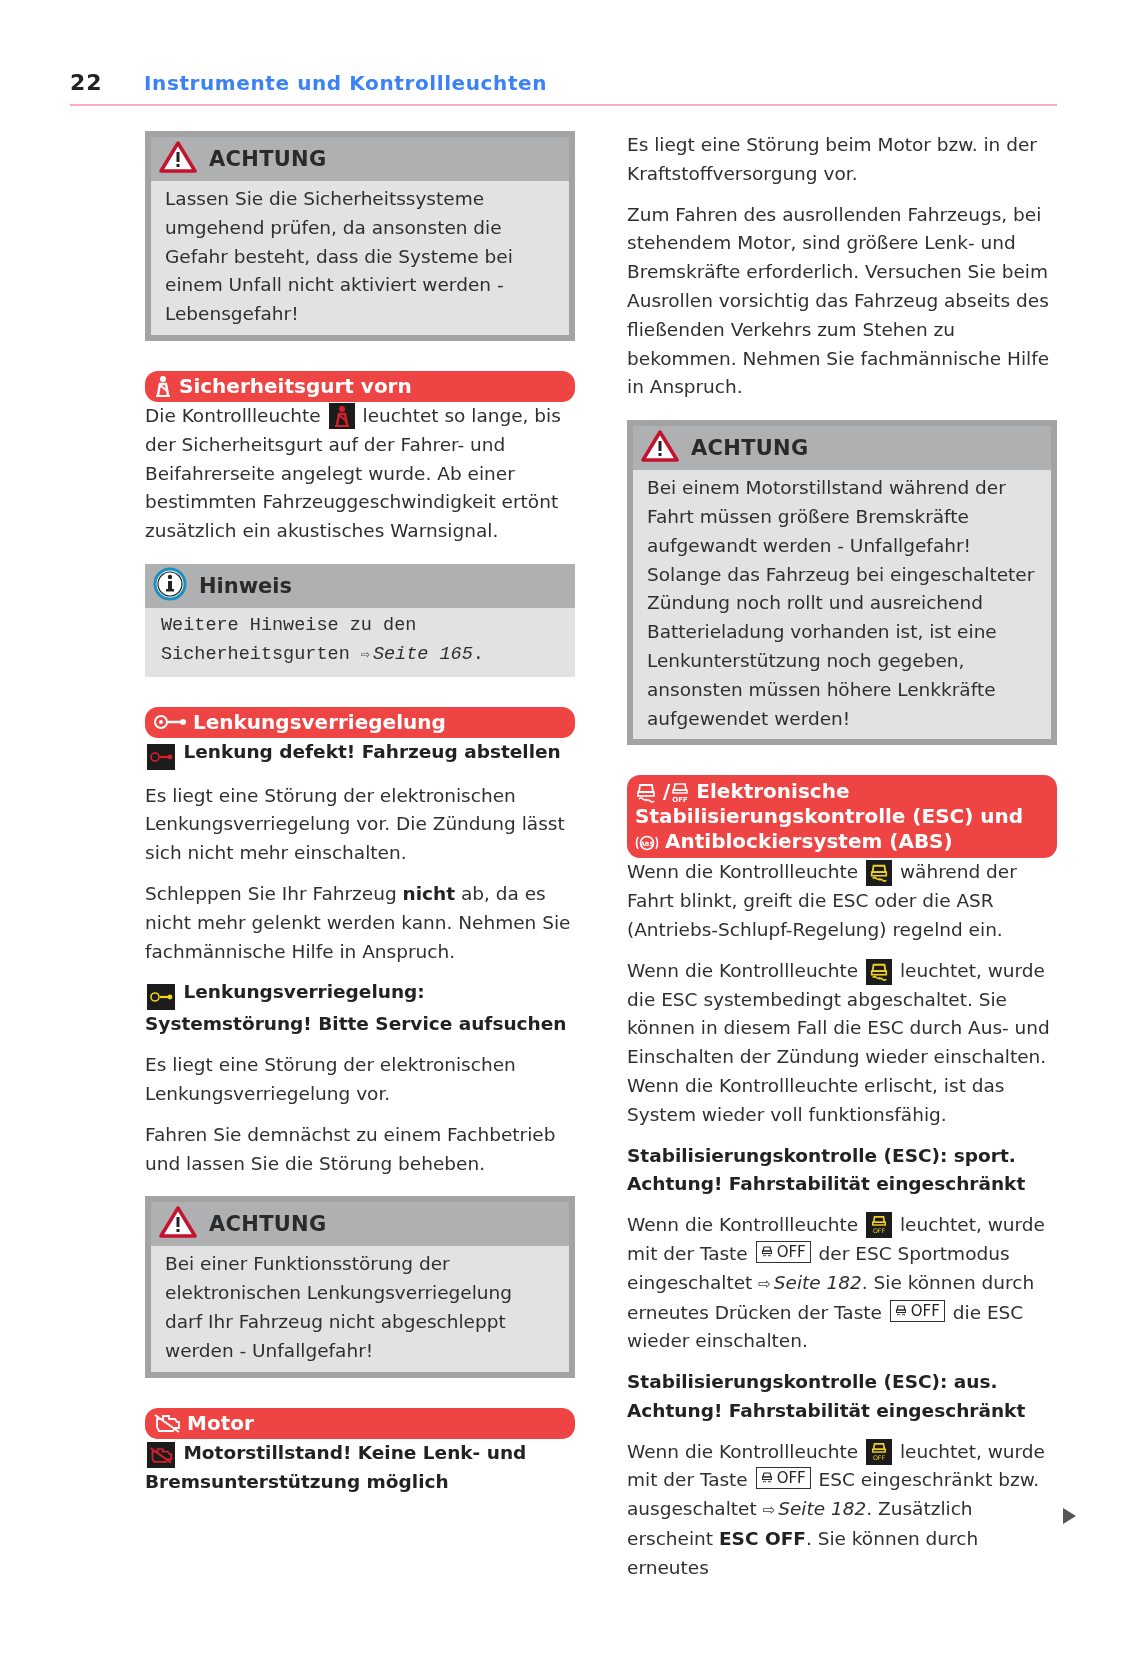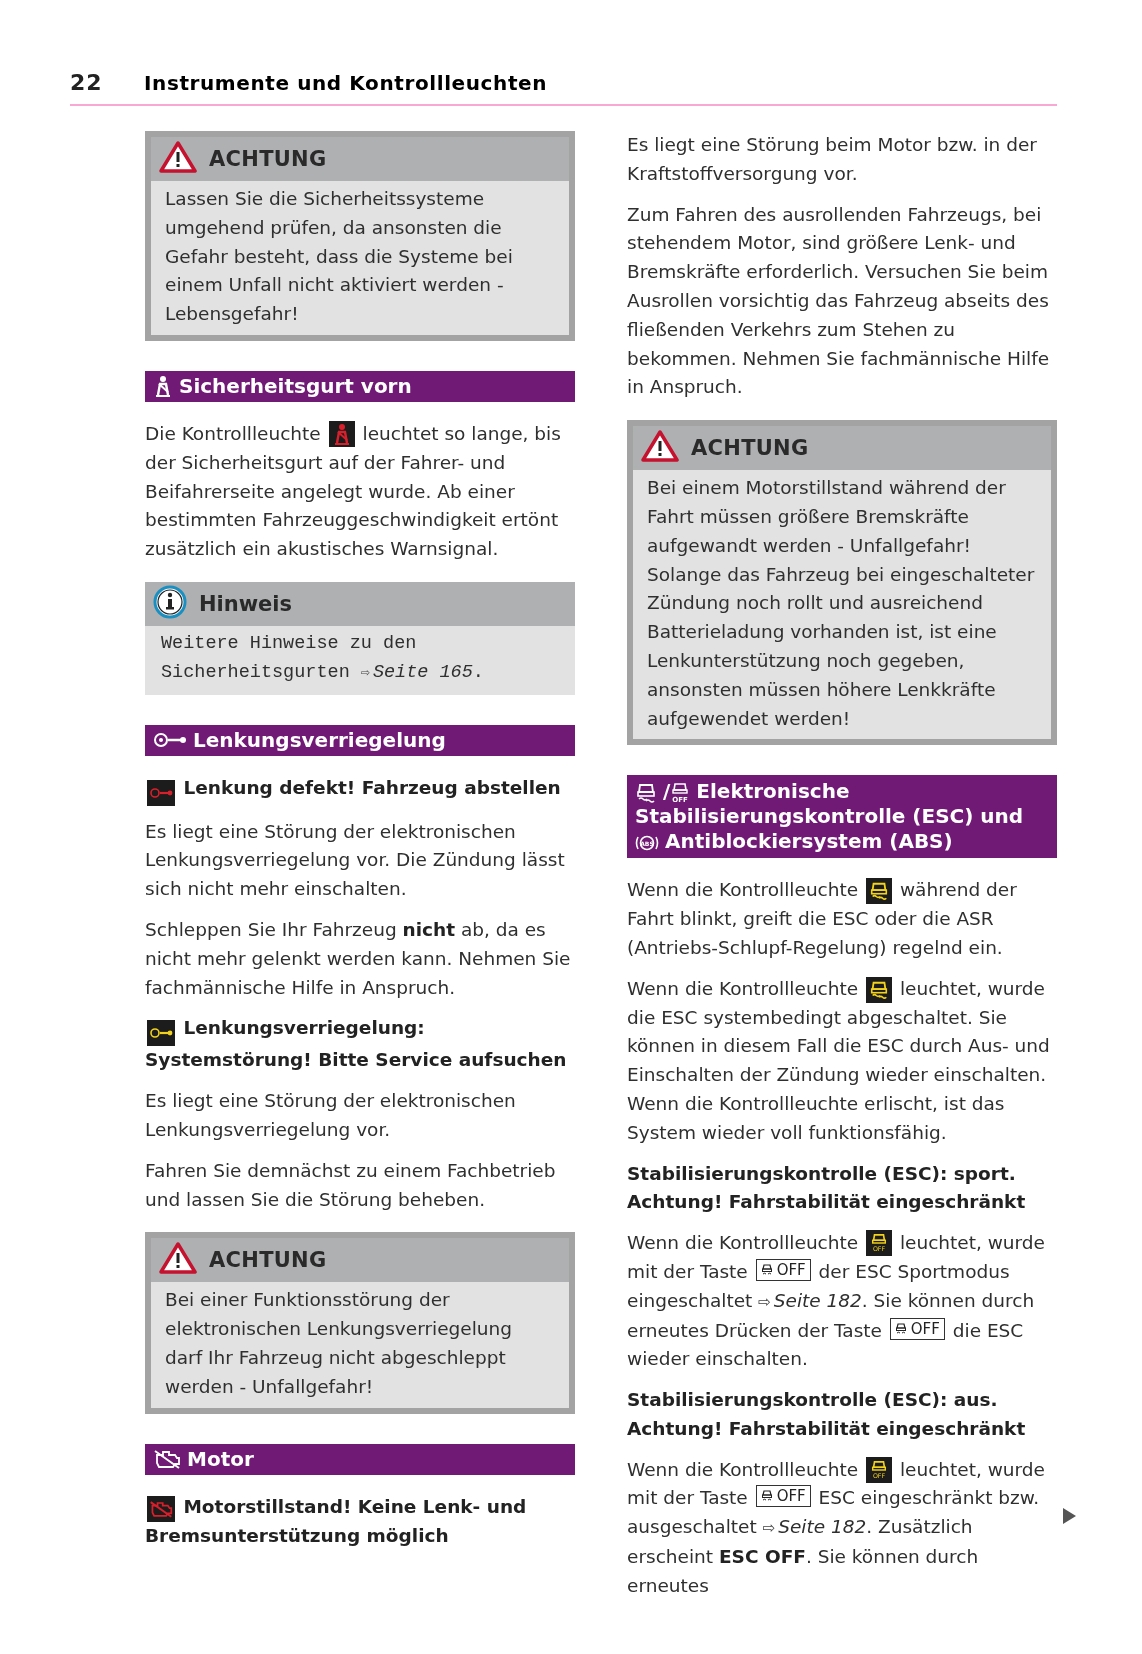--- a/index.html
+++ b/index.html
@@ -1,42 +1,42 @@
 <!DOCTYPE html>
 <html><head>
 <meta charset="utf-8">
 <style>
   html, body { margin: 0; padding: 0; background: #ffffff; }
   body { width: 1142px; height: 1654px; position: relative; overflow: hidden;
          font-family: "DejaVu Sans", sans-serif; color: #2b2b2b; }
   .page-header { position: absolute; left: 70px; top: 70px; width: 987px; height: 34px; border-bottom: 2px solid #f9a8d4; }
   .page-num { position: absolute; left: 0; top: 0; font-size: 22px; font-weight: bold; letter-spacing: 1px; color: #222; }
-  .chapter-title { position: absolute; left: 74px; top: 1px; font-size: 20px; font-weight: bold; letter-spacing: 0.6px; color: #000000; }
+  .chapter-title { position: absolute; left: 74px; top: 1px; font-size: 20px; font-weight: bold; letter-spacing: 0.6px; color: #3b82f6; }
 
   .col { position: absolute; top: 131px; width: 430px; }
   .col-left { left: 145px; }
   .col-right { left: 627px; top: 131px; }
 
   p.txt { margin: 0 0 12px 0; font-size: 18.5px; line-height: 28.8px; color: #2f2f2f; }
   p.txt .b { font-weight: bold; color: #222; }
   p.txt .i { font-style: italic; }
   .arrow-ref { font-size: 15px; margin-right: 3px; color: #444; }
 
   .warn { border: 6px solid #a3a3a3; background: #e2e2e2; margin-bottom: 30px; }
   .warn-head { background: #aeb0b2; height: 44px; display: flex; align-items: center; padding-left: 8px; }
   .warn-head .title { font-size: 21px; font-weight: bold; color: #2a2a2a; margin-left: 12px; letter-spacing: 0.3px; }
   .warn-body { padding: 4px 14px 6px 14px; font-size: 18.5px; line-height: 28.8px; color: #2f2f2f; }
 
   .note { background: #e2e2e2; margin-bottom: 30px; }
   .note-head { background: #aeb0b2; height: 44px; display: flex; align-items: center; padding-left: 8px; }
   .note-head .title { font-size: 21px; font-weight: bold; color: #2a2a2a; margin-left: 12px; text-align: center; }
   .note-body { padding: 4px 16px 6px 16px; font-size: 18.5px; line-height: 28.8px; color: #2f2f2f; font-family: Liberation Mono, monospace; }
 
-  .sec-bar { background: #701a75; color: #fff; font-weight: bold; font-size: 20px; line-height: 25px;
-             padding: 3px 8px 3px 8px; margin-bottom: 18px; display: flex; align-items: center; }
+  .sec-bar { background: #ef4444; color: #fff; font-weight: bold; font-size: 20px; line-height: 25px;
+             padding: 3px 8px 3px 8px; display: flex; align-items: center; border-radius: 13px; }
   .sec-bar.multi { display: block; padding: 4px 8px 4px 8px; }
   .sec-bar .ico { display: inline-flex; margin-right: 6px; vertical-align: middle; }
 
   .sub-head { font-size: 18.5px; line-height: 28.8px; font-weight: bold; color: #222; margin: 0 0 12px 0; }
 
   .lamp { display: inline-flex; align-items: center; justify-content: center; width: 26px; height: 26px;
           background: #1c1c1c; vertical-align: -5px; margin: 0 2px; }
   .key { display: inline-flex; align-items: center; border: 1.5px solid #333; padding: 0 4px; height: 20px;
          font-size: 15px; line-height: 20px; vertical-align: 2px; margin: 0 2px; color: #222; }
   .key svg { margin-right: 4px; }

